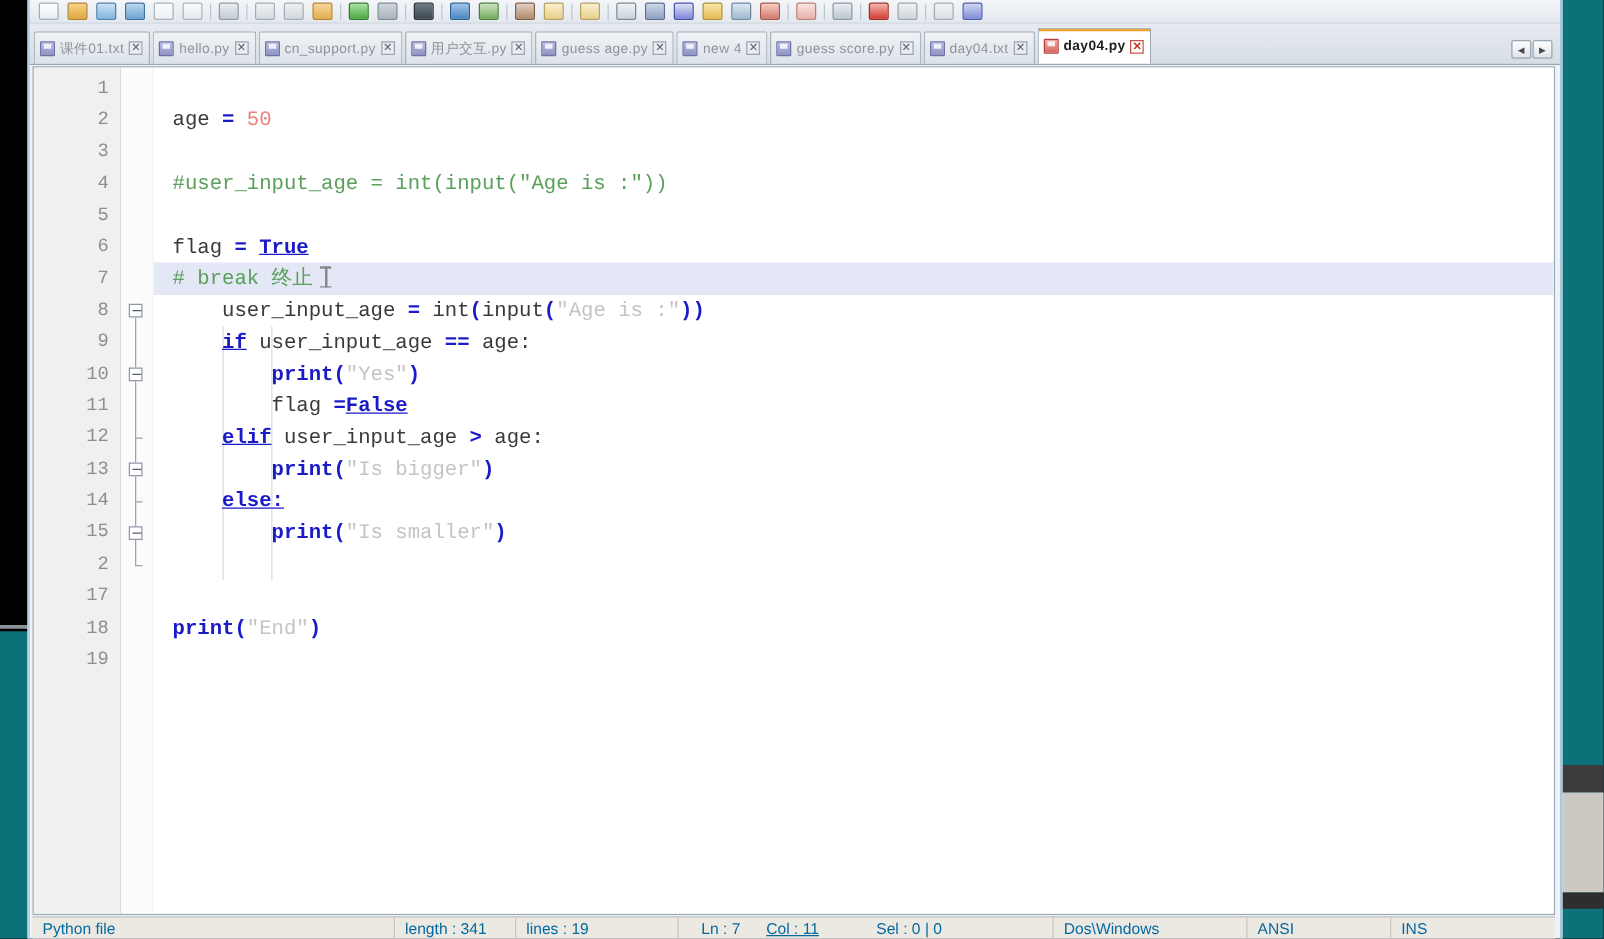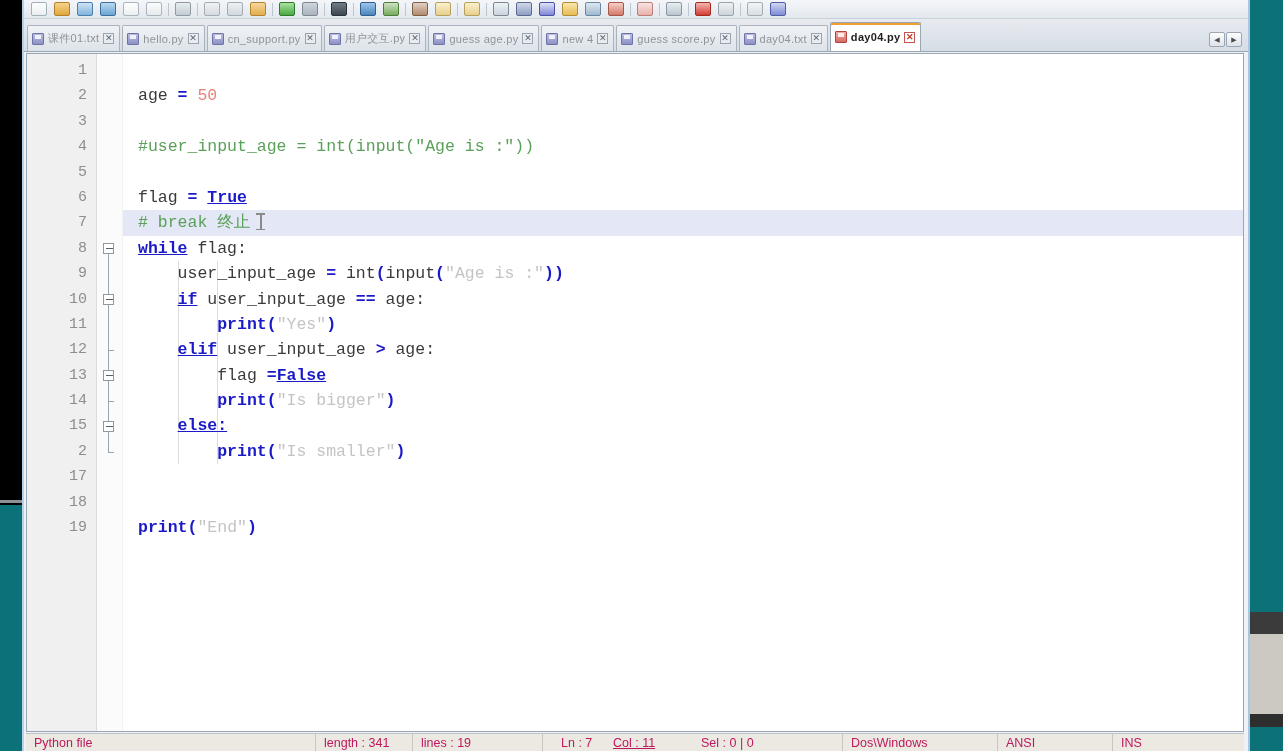--- a/index.html
+++ b/index.html
@@ -177,21 +177,21 @@
   .caret-ibeam span {
     position:absolute; left:4px; top:0; width:1.5px; height:17px; background:#8a8a8a;
   }
 
   
   #statusbar {
     position:absolute; left:2px; top:733px; width:1218px; height:18px;
     background:#ece9e3;
     border-top:1px solid #bdc3c9;
     display:flex; align-items:center;
-    font-size:12.5px; color:#be185d;
+    font-size:12.5px; color:#0369a1;
     overflow:hidden;
   }
   .sb-cell {
     height:18px; line-height:18px; padding-left:8px;
     border-right:1px solid #c9c6c0; flex:0 0 auto; white-space:nowrap;
   }
   .sb-type { width:290px; }
   .sb-len  { width:97px; }
   .sb-lines{ width:130px; }
   .sb-ln   { width:70px; border-right:none; padding-left:18px;}
@@ -426,26 +426,25 @@
       <div id="codearea">
           <div class="indent-guide" style="left: 54.6px; top: 207.2px; bottom: auto; height: 203.2px;"></div>
           <div class="indent-guide" style="left: 94.2px; top: 207.2px; bottom: auto; height: 203.2px;"></div>
           <div class="cline"></div>
           <div class="cline"><span class="pl">age </span><span class="op">=</span><span class="pl"> </span><span class="num">50</span></div>
           <div class="cline"></div>
           <div class="cline"><span class="cmt">#user_input_age = int(input("Age is :"))</span></div>
           <div class="cline"></div>
           <div class="cline"><span class="pl">flag </span><span class="op">=</span><span class="pl"> </span><span class="kw">True</span></div>
           <div class="cline current"><span class="cmt"># break 终止</span><span class="caret-ibeam"><span></span></span></div>
-          <div class="cline"><span class="kw">while</span><span class="pl"> flag:</span></div>
           <div class="cline"><span class="pl">    user_input_age </span><span class="op">=</span><span class="pl"> </span><span class="pl">int</span><span class="op">(</span><span class="pl">input</span><span class="op">(</span><span class="str">"Age is :"</span><span class="op">))</span></div>
           <div class="cline"><span class="pl">    </span><span class="kw">if</span><span class="pl"> user_input_age </span><span class="op">==</span><span class="pl"> age:</span></div>
           <div class="cline"><span class="pl">        </span><span class="fn">print</span><span class="op">(</span><span class="str">"Yes"</span><span class="op">)</span></div>
+          <div class="cline"><span class="pl">        flag </span><span class="op">=</span><span class="kw">False</span></div>
           <div class="cline"><span class="pl">    </span><span class="kw">elif</span><span class="pl"> user_input_age </span><span class="op">&gt;</span><span class="pl"> age:</span></div>
-          <div class="cline"><span class="pl">        flag </span><span class="op">=</span><span class="kw">False</span></div>
           <div class="cline"><span class="pl">        </span><span class="fn">print</span><span class="op">(</span><span class="str">"Is bigger"</span><span class="op">)</span></div>
           <div class="cline"><span class="pl">    </span><span class="kw">else</span><span class="kw">:</span></div>
           <div class="cline"><span class="pl">        </span><span class="fn">print</span><span class="op">(</span><span class="str">"Is smaller"</span><span class="op">)</span></div>
           <div class="cline"></div>
           <div class="cline"></div>
           <div class="cline"><span class="fn">print</span><span class="op">(</span><span class="str">"End"</span><span class="op">)</span></div>
         </div>
     </div>
 
     <div id="statusbar">

